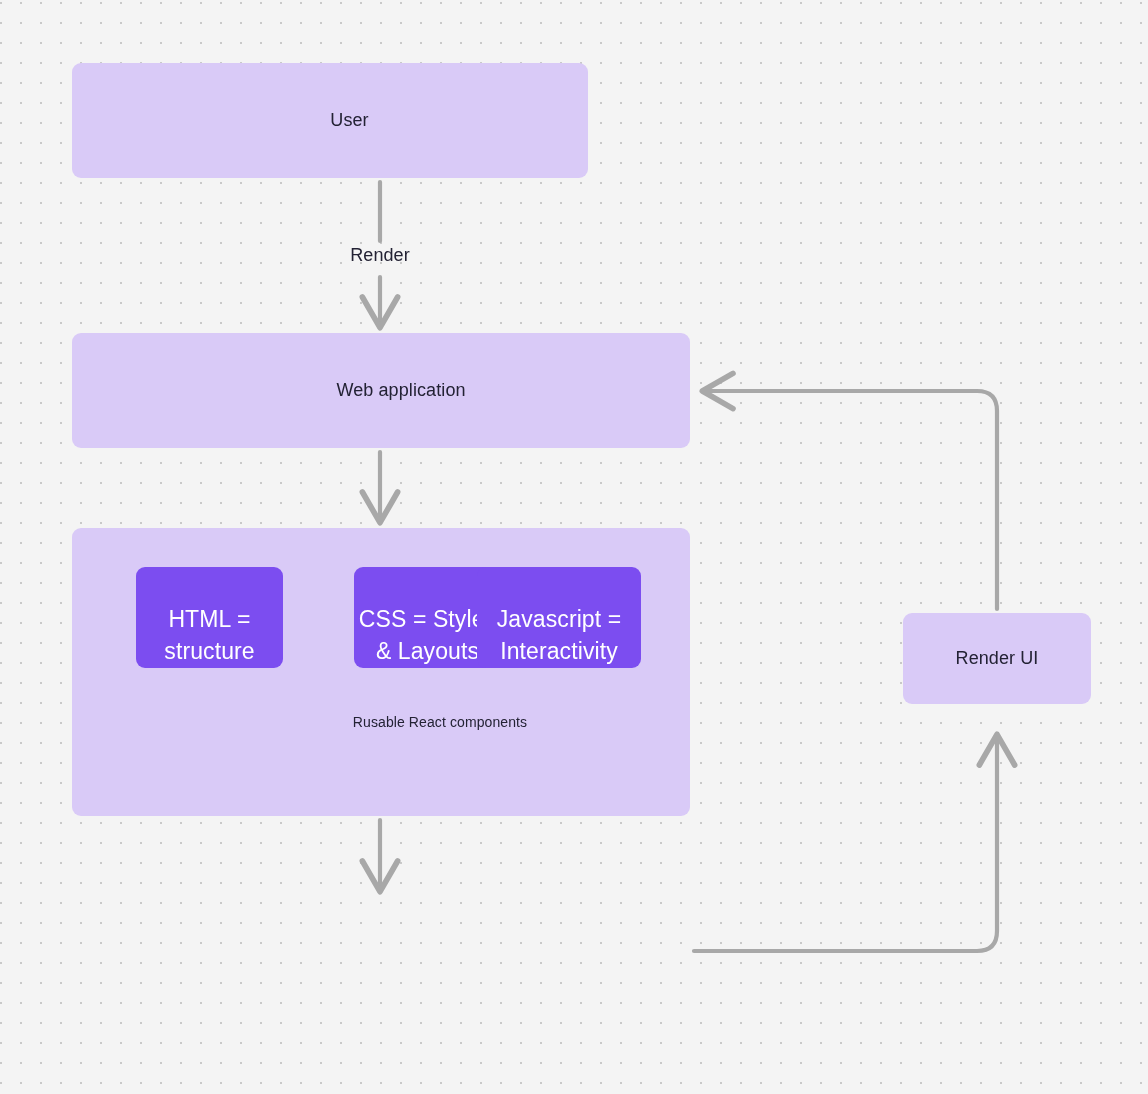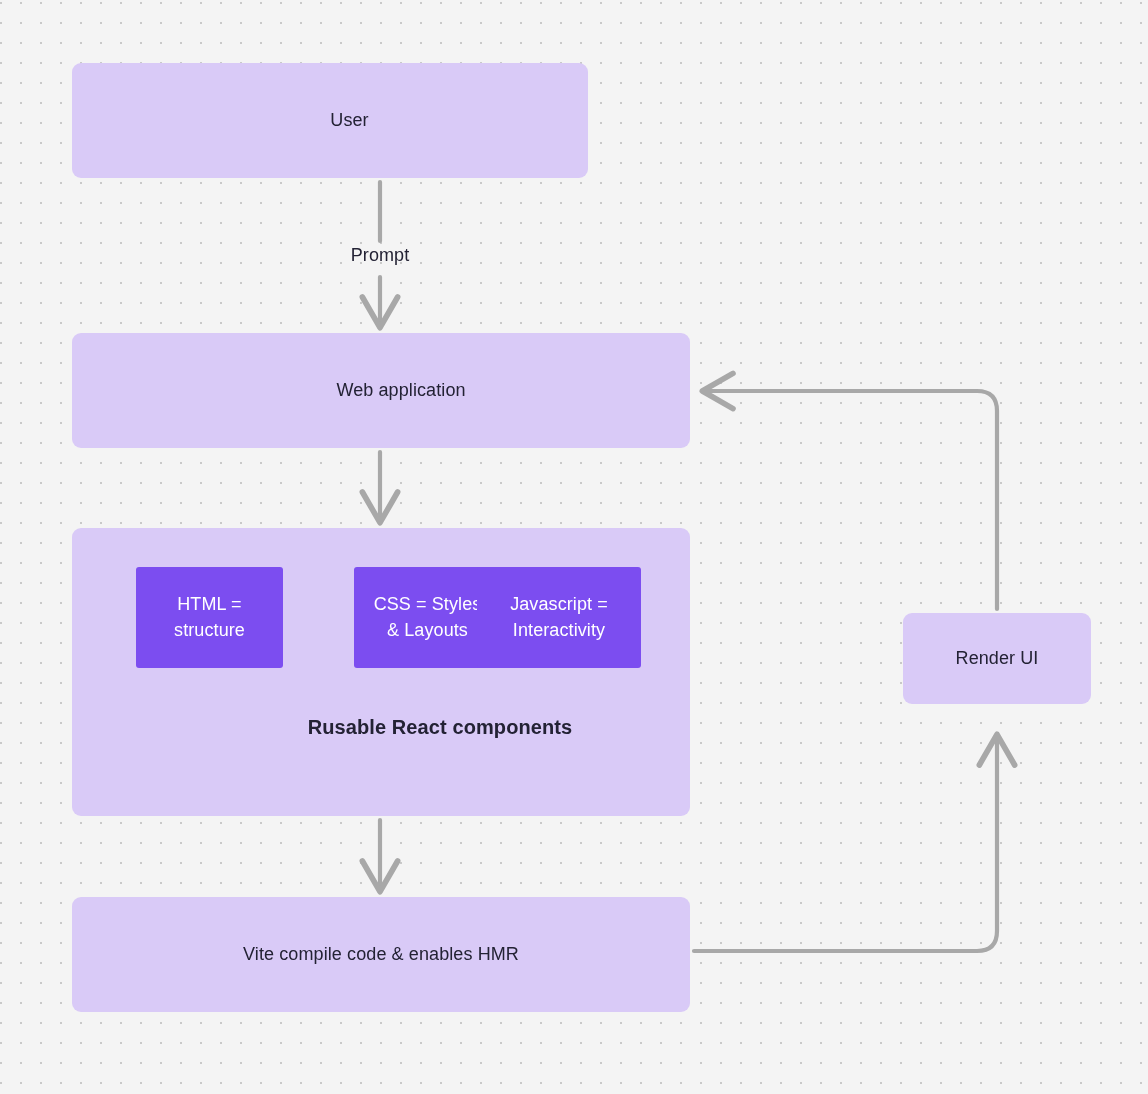--- a/index.html
+++ b/index.html
@@ -49,45 +49,44 @@
   .node-user        { left: 72px;  top: 63px;  width: 516px; height: 115px; padding-left: 39px; }
   .node-webapp      { left: 72px;  top: 333px; width: 618px; height: 115px; padding-left: 40px; }
   .node-components  { left: 72px;  top: 528px; width: 618px; height: 288px;
                       display: block; }
   .node-vite        { left: 72px;  top: 897px; width: 618px; height: 115px; }
   .node-render      { left: 903px; top: 613px; width: 188px; height: 91px; }
 
   .chip {
     position: absolute;
     box-sizing: border-box;
-    border-radius: 3px;
+    border-radius: 9px;
     background: #7c4df0;
     color: #ffffff;
     display: flex;
-    align-items: center;
+    align-items: flex-end;
     justify-content: center;
-    font-size: 18px;
+    font-size: 23px;
     line-height: 1.42;
     text-align: center;
     letter-spacing: 0.1px;
   }
   .chip-html { left: 64px;  top: 39px;  width: 147px; height: 101px; }
   .chip-css  { left: 234px; top: 39px;  width: 147px; height: 101px; margin-left: 48px; }
   .chip-js   { left: 405px; top: 39px;  width: 164px; height: 101px; }
 
   .sub-caption {
     position: absolute;
     left: 0;
     top: 185px;
     width: 736px;
     text-align: center;
     color: #232234;
-    font-size: 20px;
+    font-size: 14px;
     letter-spacing: 0.1px;
-    font-weight: bold;
   }
 
   .edge-label {
     position: absolute;
     color: #232234;
     font-size: 18px;
     letter-spacing: 0.1px;
     background: transparent;
     text-align: center;
     white-space: nowrap;
@@ -129,21 +128,21 @@
 
     <g>
       <path d="M 997,609 L 997,411 Q 997,391 977,391 L 704,391" fill="none" stroke="#a8a8a8" stroke-width="4.2" stroke-linecap="round" stroke-linejoin="round" marker-end="url(#arrowhead)"></path>
     </g>
   </svg>
 
   <div class="node node-user">
     <span class="node-label">User</span>
   </div>
 
-  <div class="edge-label edge-label-prompt">Prompt</div>
+  <div class="edge-label edge-label-prompt">Render</div>
 
   <div class="node node-webapp">
     <span class="node-label">Web application</span>
   </div>
 
   <div class="node node-components">
     <div class="chip chip-html">
       <span class="node-label">HTML =
 structure</span>
     </div>
@@ -151,21 +150,18 @@
       <span class="node-label">CSS = Styles
 &amp; Layouts</span>
     </div>
     <div class="chip chip-js">
       <span class="node-label">Javascript =
 Interactivity</span>
     </div>
     <div class="sub-caption">Rusable React components</div>
   </div>
 
-  <div class="node node-vite">
-    <span class="node-label">Vite compile code &amp; enables HMR</span>
-  </div>
 
   <div class="node node-render">
     <span class="node-label">Render UI</span>
   </div>
 
 </div>
 
 </body></html>

